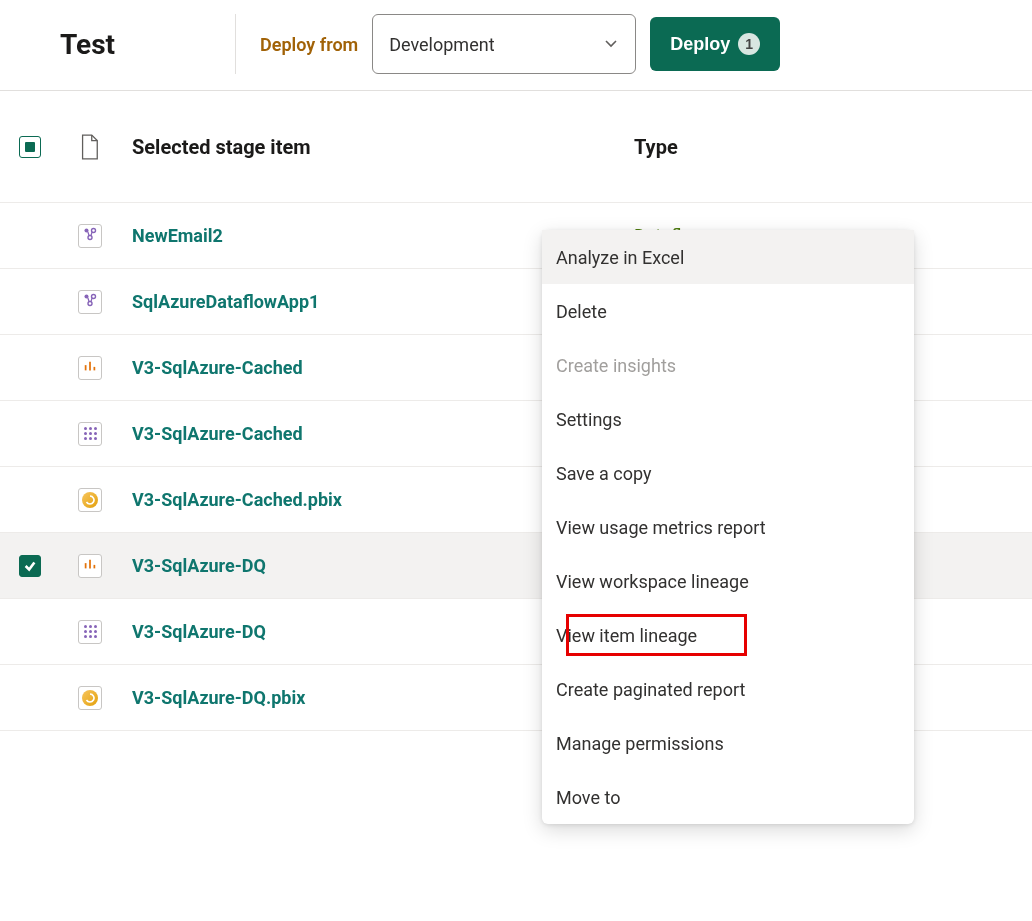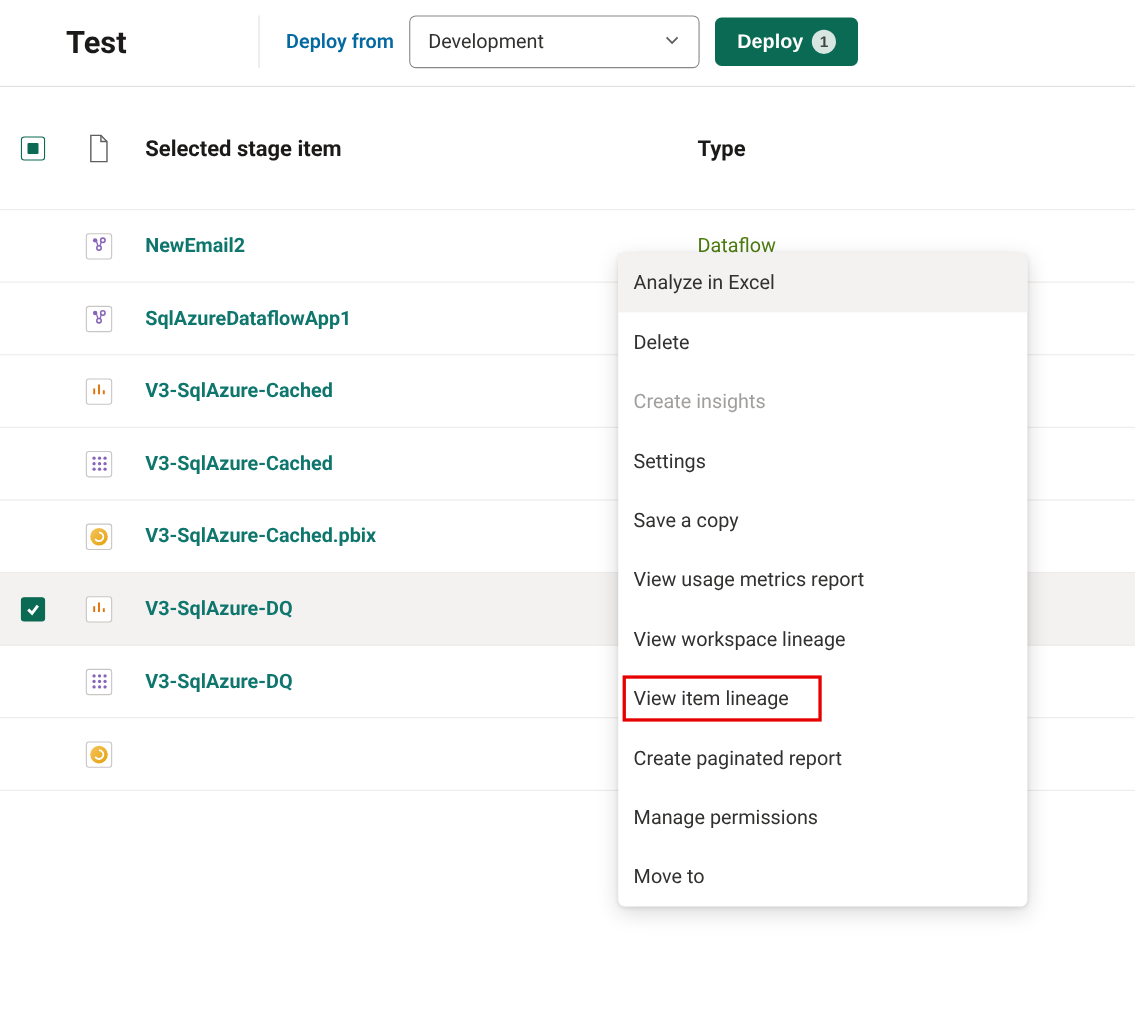--- a/index.html
+++ b/index.html
@@ -27,48 +27,48 @@
     .deploy-group {
       display: flex;
       align-items: center;
       gap: 14px;
       border-left: 1px solid #e1dfdd;
       padding-left: 24px;
     }
     .deploy-from-label {
       font-size: 18px;
       font-weight: 600;
-      color: #0369a1;
+      color: #a16207;
     }
     .source-select {
       display: flex;
       align-items: center;
       justify-content: space-between;
       border: 1px solid #8a8886;
       border-radius: 6px;
-      height: 48px;
+      height: 60px;
       width: 264px;
       padding: 0 16px;
       font-size: 18px;
       color: #323130;
       background: #fff;
       cursor: pointer;
     }
     .chevron-down-svg {
       width: 16px; height: 16px; fill: none; stroke: #605e5c; stroke-width: 1.6;
     }
     .deploy-button {
       display: flex;
       align-items: center;
       gap: 8px;
       background: #0b6a53;
       color: #fff;
       border: none;
       border-radius: 6px;
-      height: 44px;
+      height: 54px;
       padding: 0 20px;
       font-size: 18px;
       font-weight: 600;
       cursor: pointer;
     }
     .deploy-count {
       display: inline-flex;
       align-items: center;
       justify-content: center;
       width: 22px; height: 22px;
@@ -162,21 +162,21 @@
       display:flex;align-items:center;justify-content:center;
     }
     .glyph-dataset { display:flex; gap:2px; }
     .glyph-dataset span { width:3px;height:3px;background:#8764b8;border-radius:50%; }
     .glyph-dataset-grid { display:grid; grid-template-columns:repeat(3,3px); gap:2px; }
 
     
     .context-menu {
       position: absolute;
       top: 230px;
-      left: 562px;
+      left: 542px;
       width: 372px;
       background: #fff;
       border-radius: 6px;
       box-shadow: 0 6px 20px rgba(0,0,0,0.15), 0 1px 4px rgba(0,0,0,0.1);
       padding: 0;
       overflow: visible;
     }
     .menu-item {
       height: 54px;
       display: flex;
@@ -365,20 +365,21 @@
         <div class="check-cell"></div>
         <div class="icon-cell">
           <div class="item-icon-box">
             <span class="glyph-pbix">
               <svg width="10" height="10" viewBox="0 0 10 10">
                 <path d="M5 1 A4 4 0 1 1 1.5 7" fill="none" stroke="#fff" stroke-width="1.6"></path>
               </svg>
             </span>
           </div>
         </div>
+        <div class="cell-name">V3-SqlAzure-DQ.pbix</div>
         <div class="cell-type"></div>
       </div>
     </div>
 </div>
 
 <div class="context-menu" id="context-menu">
     <div class="menu-item hovered">Analyze in Excel</div>
     <div class="menu-item">Delete</div>
     <div class="menu-item disabled">Create insights</div>
     <div class="menu-item">Settings</div>

